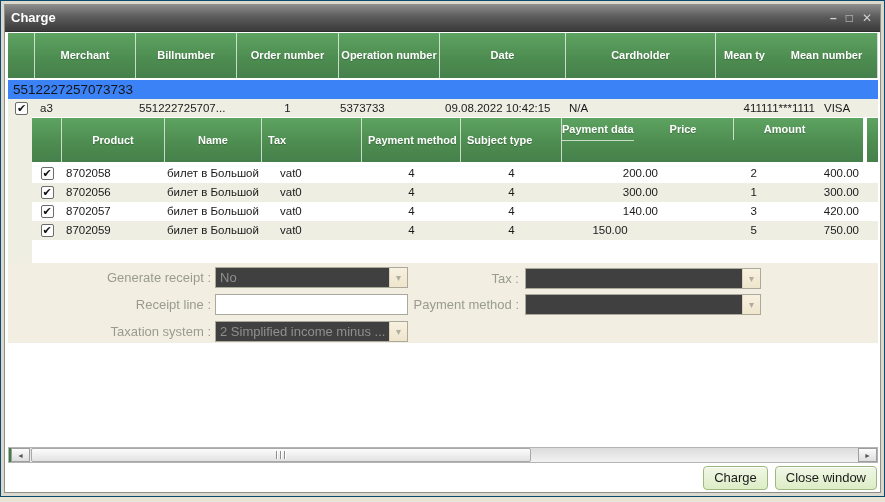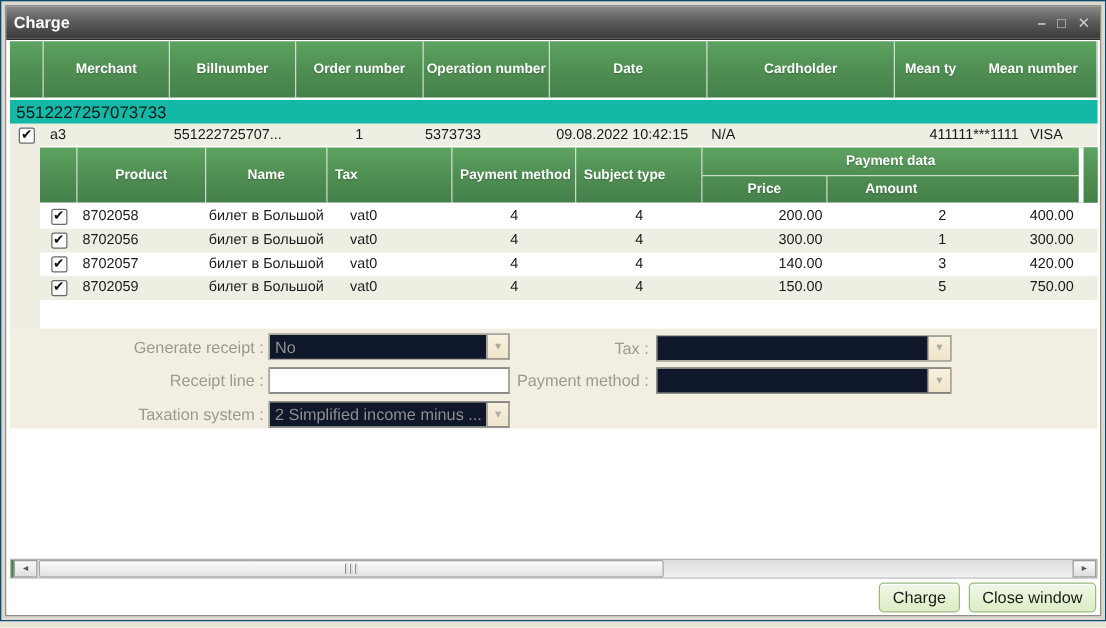--- a/index.html
+++ b/index.html
@@ -15,55 +15,55 @@
   .title-text{position:absolute;left:6px;top:0;line-height:26px;color:#fff;font-size:13px;font-weight:bold;}
   .win-controls{position:absolute;right:8px;top:0;height:26px;display:flex;align-items:center;gap:9px;}
   .win-btn{color:#cfcfcf;font-size:12px;font-weight:bold;cursor:default;line-height:12px;}
 
   
   .outer-header{position:absolute;left:3px;top:28px;width:870px;height:45px;display:flex;
     background:linear-gradient(#5da361,#4e8d51 55%,#45804a);}
   .hcell{height:100%;display:flex;align-items:center;justify-content:center;text-align:center;
     color:#fff;font-size:11px;font-weight:bold;border-right:1px solid rgba(255,255,255,.7);
     box-sizing:border-box;overflow:hidden;line-height:13px;text-shadow:0 1px 1px rgba(0,0,0,.25);}
-  .group-row{position:absolute;left:3px;top:75px;width:870px;height:19px;background:#14b8a6;
+  .group-row{position:absolute;left:3px;top:75px;width:870px;height:19px;background:#3b82f6;
     font-size:13.5px;color:#151515;line-height:19px;padding-left:5px;box-sizing:border-box;}
   .outer-row{position:absolute;left:3px;top:94px;width:870px;height:18px;background:#efeee3;display:flex;}
   .cell{height:18px;line-height:18px;font-size:11.5px;color:#1a1a1a;box-sizing:border-box;
     overflow:hidden;white-space:nowrap;}
   .cb{display:inline-block;width:13px;height:13px;background:#fdfdfd;border:1px solid #6b6b6b;
     border-radius:2px;box-sizing:border-box;font-size:11px;line-height:11px;text-align:center;color:#111;}
 
   
   .detail{position:absolute;left:3px;top:112px;width:870px;height:146px;background:#efeee3;}
   .nested{position:absolute;left:24px;top:0;width:846px;height:146px;background:#fff;}
   .n-header{position:absolute;left:0;top:1px;width:846px;height:44px;display:flex;
     background:linear-gradient(#5da361,#4e8d51 55%,#45804a);}
   .nh{box-sizing:border-box;border-right:1px solid rgba(255,255,255,.7);color:#fff;font-size:11px;
     font-weight:bold;display:flex;align-items:center;overflow:hidden;line-height:13px;
     text-shadow:0 1px 1px rgba(0,0,0,.25);}
   .nh.center{justify-content:center;text-align:center;}
   .nh.left{padding-left:6px;}
-  .pd-group{display:flex;flex-direction:column;border-right:none;}
+  .pd-group{display:flex;border-right:none;}
   .pd-top{height:22px;display:flex;align-items:center;justify-content:center;color:#fff;font-size:11px;
     font-weight:bold;border-bottom:1px solid rgba(255,255,255,.7);text-shadow:0 1px 1px rgba(0,0,0,.25);}
   .pd-bottom{height:22px;display:flex;}
   .pd-sub{display:flex;align-items:center;justify-content:center;color:#fff;font-size:11px;font-weight:bold;
     box-sizing:border-box;border-right:1px solid rgba(255,255,255,.7);text-shadow:0 1px 1px rgba(0,0,0,.25);}
   .n-gap{width:4px;background:#fff;}
   .n-tail{flex:1;background:linear-gradient(#5da361,#4e8d51 55%,#45804a);}
   .p-row{position:absolute;left:0;width:846px;height:19px;display:flex;}
   .p-row .cell{height:19px;line-height:19px;}
   .alt{background:#efeee3;}
 
   
   .form-area{position:absolute;left:3px;top:258px;width:870px;height:80px;background:#f2efe2;}
   .flabel{position:absolute;height:21px;line-height:21px;font-size:13px;color:#9a9a91;
     text-align:right;box-sizing:border-box;}
-  .field{position:absolute;height:21px;background:#0f172a;border:1px solid #aba89c;box-sizing:border-box;
+  .field{position:absolute;height:21px;background:#404040;border:1px solid #aba89c;box-sizing:border-box;
     font-size:13px;line-height:19px;color:#8f8f8f;padding-left:4px;overflow:hidden;white-space:nowrap;}
   .field input{position:absolute;inset:0;border:none;outline:none;width:100%;height:100%;
     font-family:inherit;font-size:13px;padding:0 3px;box-sizing:border-box;}
   .dd-btn{position:absolute;top:0;right:0;bottom:0;width:17px;background:linear-gradient(#f8f1e0,#efe5cc);
     border-left:1px solid #d9d2bf;display:flex;align-items:center;justify-content:center;
     color:#aeae9f;font-size:10px;}
 
   .lower-white{position:absolute;left:3px;top:338px;width:870px;height:104px;background:#fff;}
 
   
@@ -185,21 +185,21 @@
             <div class="cell" style="width:102px;text-align:right;padding-right:4px">420.00</div>
           </div>
 
           <div class="p-row alt" style="top:104px">
             <div class="cell" style="width:30px;text-align:center"><span class="cb">✔</span></div>
             <div class="cell" style="width:103px;padding-left:4px">8702059</div>
             <div class="cell" style="width:97px;padding-left:2px">билет в Большой теа...</div>
             <div class="cell" style="width:100px;padding-left:18px">vat0</div>
             <div class="cell" style="width:99px;text-align:center">4</div>
             <div class="cell" style="width:101px;text-align:center">4</div>
-            <div class="cell" style="width:100px;text-align:right;padding-right:4px">150.00</div>
+            <div class="cell" style="width:100px;text-align:center;padding-right:4px">150.00</div>
             <div class="cell" style="width:99px;text-align:right;padding-right:4px">5</div>
             <div class="cell" style="width:102px;text-align:right;padding-right:4px">750.00</div>
           </div>
         </div>
       </div>
 
       <div class="form-area">
         <div class="flabel" style="left:0;top:4;width:203px;top:4px">Generate receipt :</div>
         <div class="field" style="left:207px;top:4px;width:193px">
           <span>No</span>

